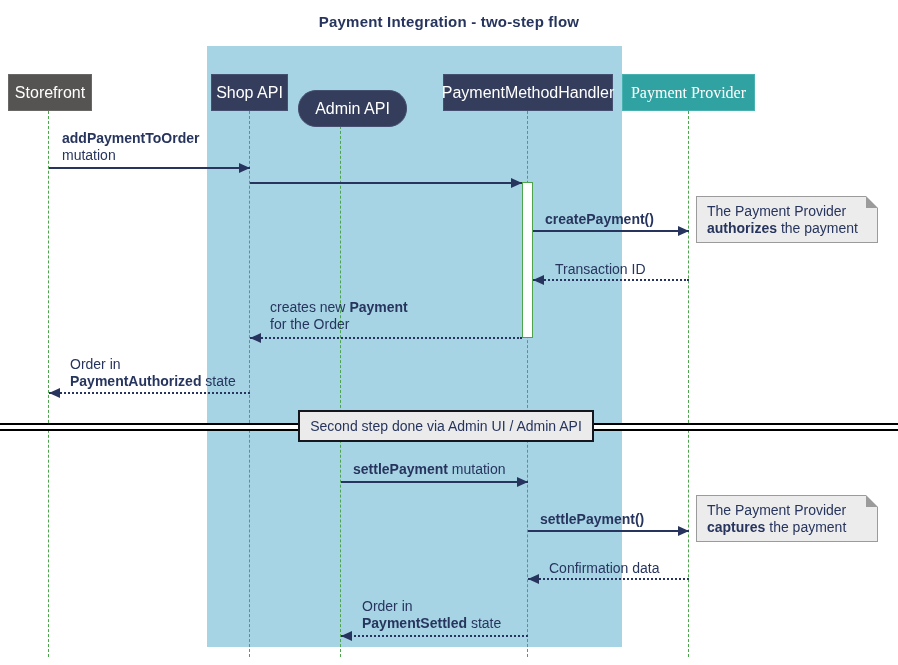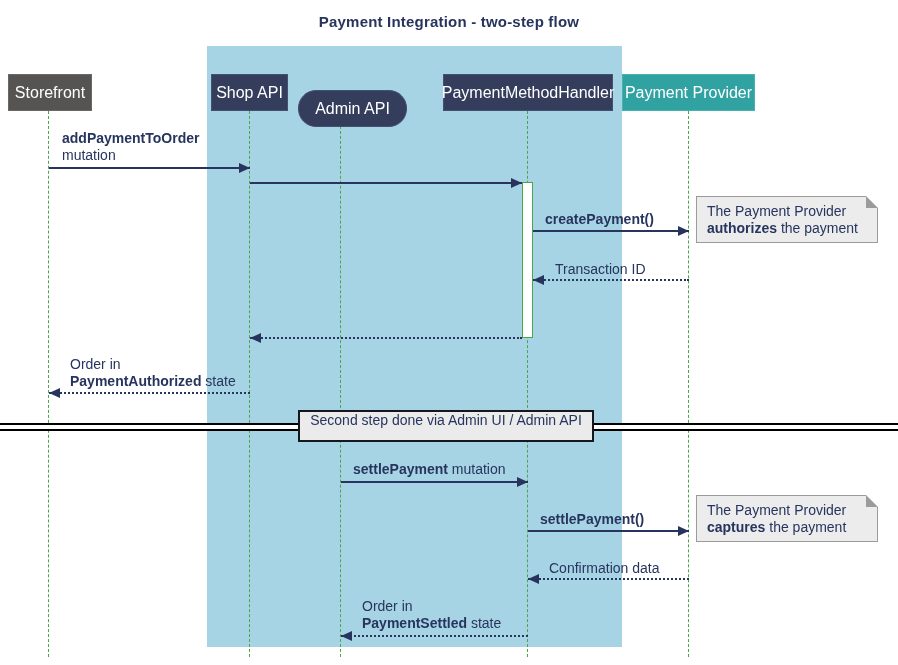--- a/index.html
+++ b/index.html
@@ -10,36 +10,36 @@
     overflow:hidden;
   }
   .abs{position:absolute;}
   .title{font-size:15px;font-weight:bold;text-align:center;letter-spacing:.2px;}
   .container-box{background:var(--container-bg,#A7D4E4);}
   .container-label{font-size:14px;text-align:center;}
   .lifeline{width:0;border-left:1px dashed var(--lifeline-green,#4DA44D);}
   .pbox{display:flex;align-items:center;justify-content:center;color:#fff;font-size:16px;}
   .pbox.navy{background:var(--navy-box,#343D5C);border:1px solid #454F70;}
   .pbox.gray{background:var(--gray-box,#565452);border:1px solid #6a6866;}
-  .pbox.teal{background:var(--teal-box,#31A2A2);border:1px solid #47b2b0;}
+  .pbox.teal{background:var(--teal-box,#31A2A2);border:1px solid #47b2b0;font-family:Liberation Serif, serif;}
   .msg{font-size:14px;line-height:17px;white-space:nowrap;}
   .msg b{font-weight:bold;}
   .arrow{height:0;border-top:2px solid var(--ink,#27355E);}
   .arrow.dotted{border-top-style:dotted;}
   .head{position:absolute;top:-6px;width:0;height:0;border-top:5px solid transparent;border-bottom:5px solid transparent;}
   .head.right{right:0;border-left:11px solid var(--ink,#27355E);}
   .head.left{left:0;border-right:11px solid var(--ink,#27355E);}
   .activation{background:#fff;border:1px solid var(--lifeline-green,#4DA44D);}
   .note{background:var(--note-bg,#ECECEC);border:1px solid var(--note-border,#9B9B9B);
         font-size:14px;line-height:17px;padding:6px 10px 15px 10px;white-space:nowrap;}
   .fold{position:absolute;top:-1px;right:-1px;width:0;height:0;border-style:solid;
         border-width:0 12px 12px 0;border-color:#fff #fff var(--note-border,#9B9B9B) var(--note-border,#9B9B9B);}
   .divider-strip{left:0;width:898px;height:8px;background:#fff;border-top:2px solid #000;border-bottom:2px solid #000;}
   .divider-box{background:var(--divider-bg,#EBEBEB);border:2px solid #16161E;
-        display:flex;align-items:flex-start;justify-content:center;font-size:14px;white-space:nowrap;}
+        display:flex;align-items:center;justify-content:center;font-size:14px;white-space:nowrap;}
   .z0{z-index:0}.z1{z-index:1}.z2{z-index:2}.z3{z-index:3}
 </style>
 </head>
 <body>
 
 <div class="stage">
 
   <div class="abs title z3" style="left:0;top:13px;width:898px;">Payment Integration - two-step flow</div>
 
   <div class="abs container-box z0" style="left:207px;top:46px;width:415px;height:601px;"></div>
@@ -91,20 +91,24 @@
     <div class="fold"></div>
     <div>The Payment Provider</div>
     <div><b>authorizes</b><span> the payment</span></div>
   </div>
 
   <div class="abs msg z3" style="left:555px;top:261px;">Transaction ID</div>
   <div class="abs arrow dotted z3" style="left:533px;top:279px;width:156px;">
     <div class="head left"></div>
   </div>
 
+  <div class="abs msg z3" style="left:270px;top:299px;">
+    <div><span>creates new </span><b>Payment</b></div>
+    <div>for the Order</div>
+  </div>
   <div class="abs arrow dotted z3" style="left:250px;top:337px;width:272px;">
     <div class="head left"></div>
   </div>
 
   <div class="abs msg z3" style="left:70px;top:356px;">
     <div>Order in</div>
     <div><b>PaymentAuthorized</b><span> state</span></div>
   </div>
   <div class="abs arrow dotted z3" style="left:49px;top:392px;width:201px;">
     <div class="head left"></div>

